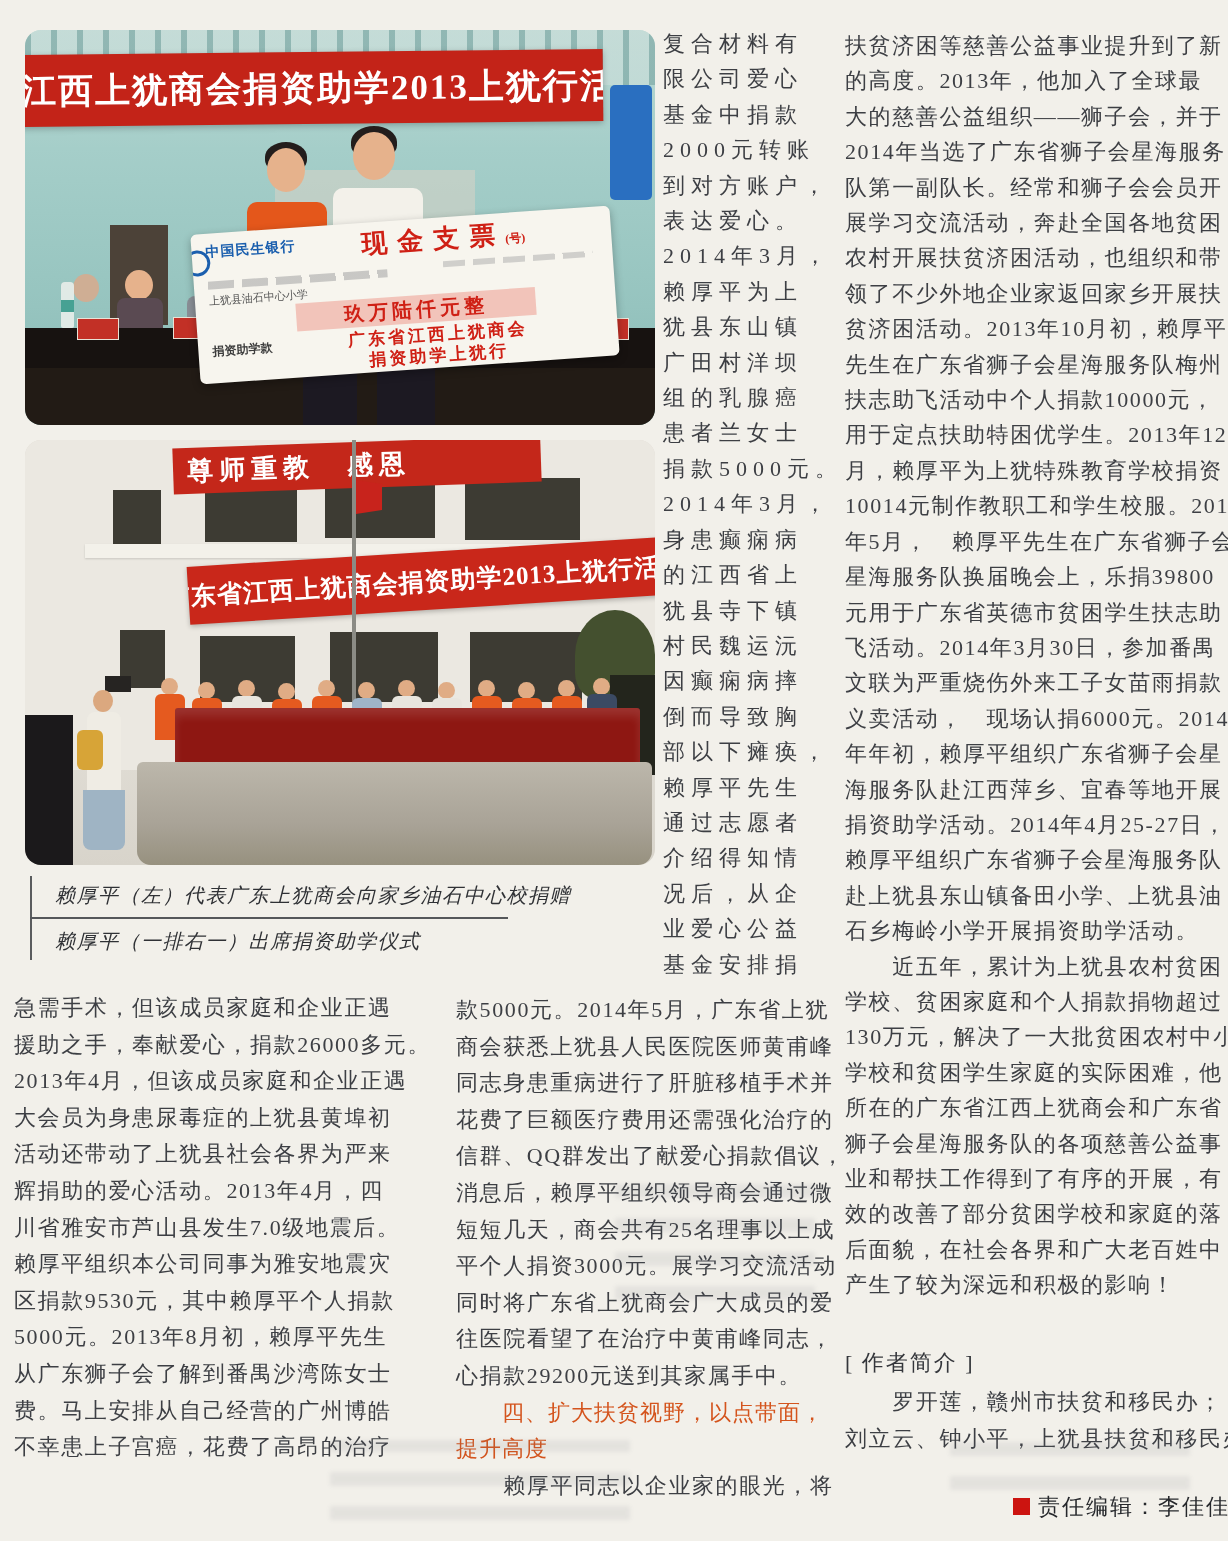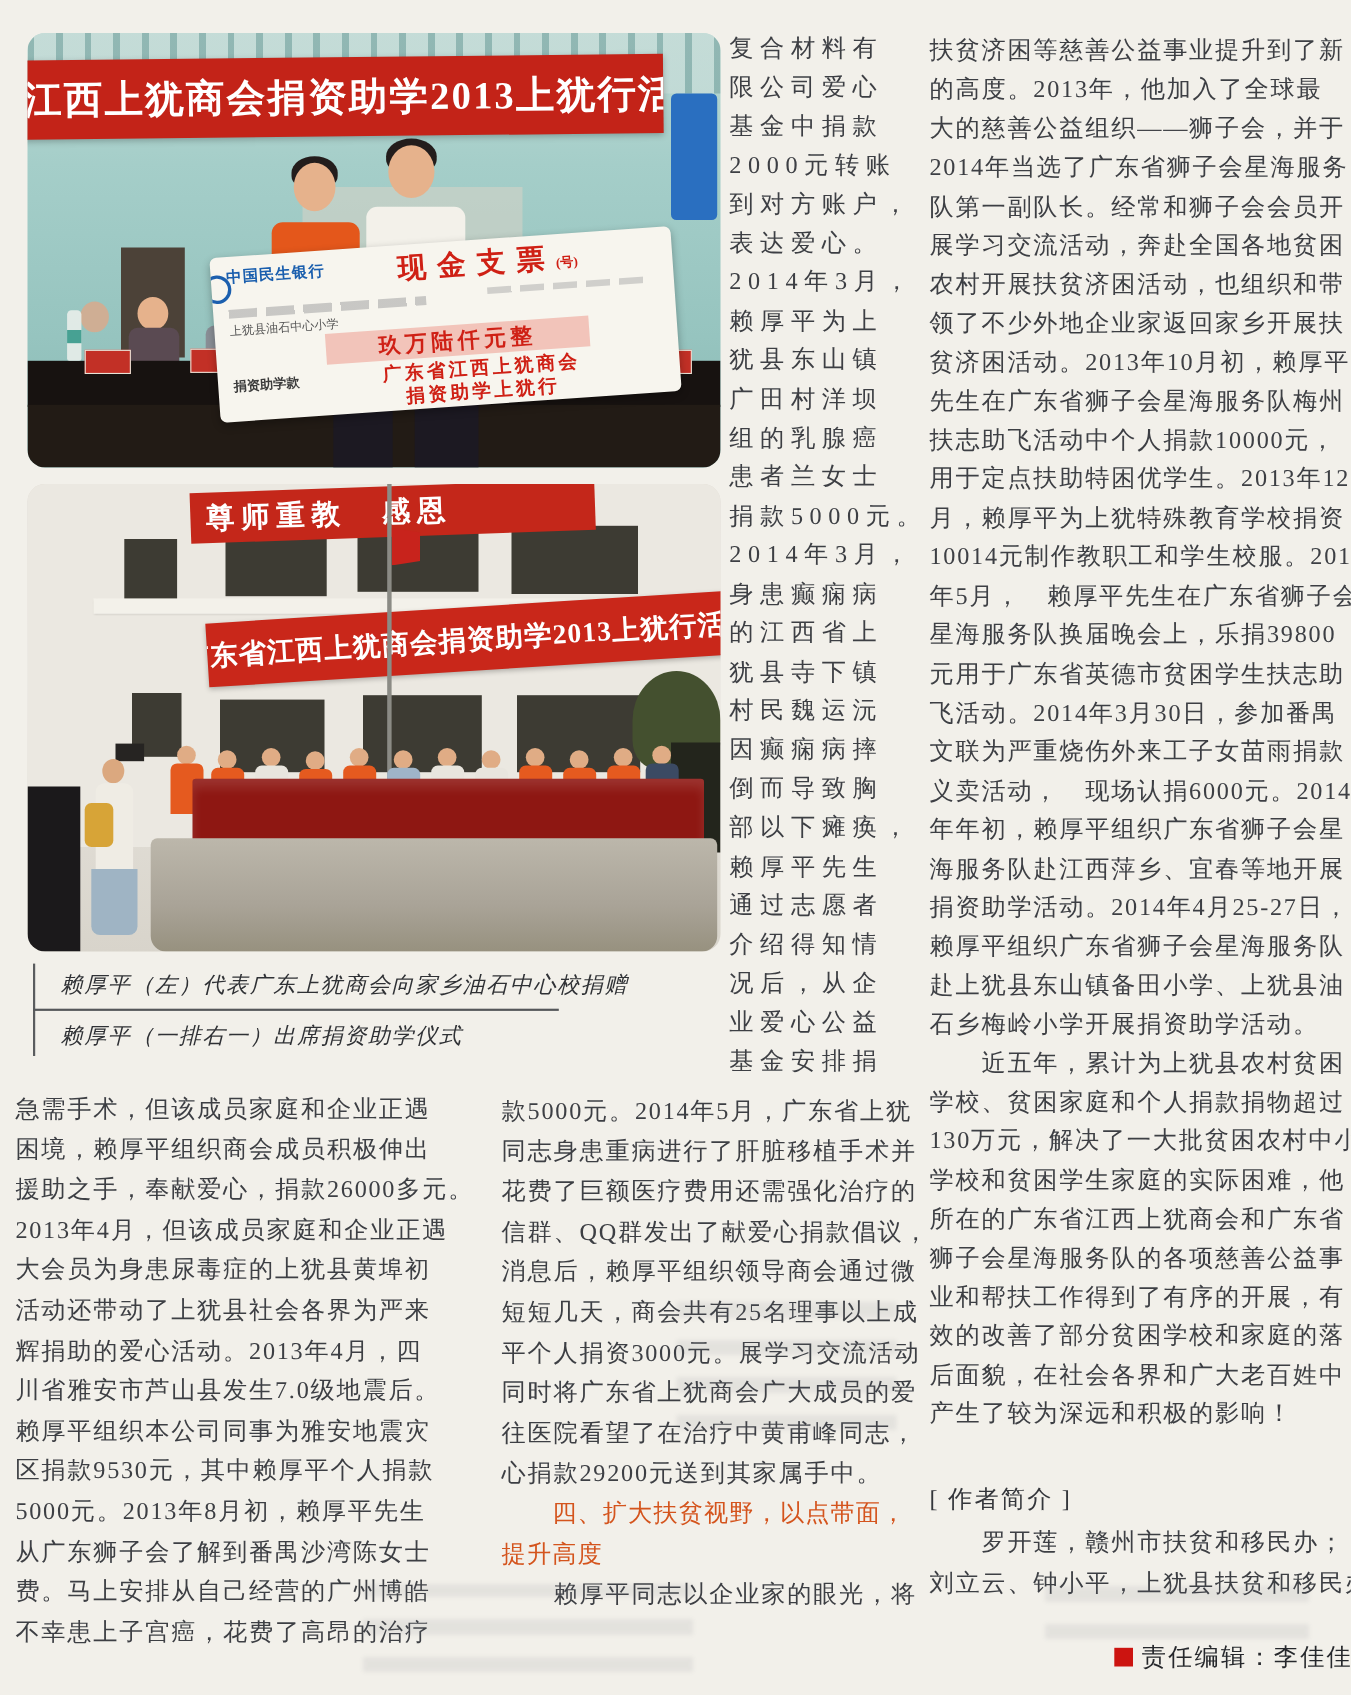--- a/index.html
+++ b/index.html
@@ -247,21 +247,20 @@
   <div class="abs p2-photographer-skirt"></div>
 </div>
 
 <div class="abs cap-vrule"></div>
 <div class="abs caption" style="left:55px;top:882px;">赖厚平（左）代表广东上犹商会向家乡油石中心校捐赠</div>
 <div class="abs cap-hrule"></div>
 <div class="abs caption" style="left:55px;top:928px;">赖厚平（一排右一）出席捐资助学仪式</div>
 
 <div class="abs col col-left">
     <div class="tline">急需手术，但该成员家庭和企业正遇</div>
-    <div class="tline">困境，赖厚平组织商会成员积极伸出</div>
     <div class="tline">援助之手，奉献爱心，捐款26000多元。</div>
     <div class="tline">2013年4月，但该成员家庭和企业正遇</div>
     <div class="tline">大会员为身患尿毒症的上犹县黄埠初</div>
     <div class="tline">活动还带动了上犹县社会各界为严来</div>
     <div class="tline">辉捐助的爱心活动。2013年4月，四</div>
     <div class="tline">川省雅安市芦山县发生7.0级地震后。</div>
     <div class="tline">赖厚平组织本公司同事为雅安地震灾</div>
     <div class="tline">区捐款9530元，其中赖厚平个人捐款</div>
     <div class="tline">5000元。2013年8月初，赖厚平先生</div>
     <div class="tline">从广东狮子会了解到番禺沙湾陈女士</div>
@@ -295,20 +294,21 @@
     <div class="tline">通过志愿者</div>
     <div class="tline">介绍得知情</div>
     <div class="tline">况后，从企</div>
     <div class="tline">业爱心公益</div>
     <div class="tline">基金安排捐</div>
   </div>
 
 <div class="abs col col-midbottom">
   <div>
       <div class="tline">款5000元。2014年5月，广东省上犹</div>
+      <div class="tline">商会获悉上犹县人民医院医师黄甫峰</div>
       <div class="tline">同志身患重病进行了肝脏移植手术并</div>
       <div class="tline">花费了巨额医疗费用还需强化治疗的</div>
       <div class="tline">信群、QQ群发出了献爱心捐款倡议，</div>
       <div class="tline">消息后，赖厚平组织领导商会通过微</div>
       <div class="tline">短短几天，商会共有25名理事以上成</div>
       <div class="tline">平个人捐资3000元。展学习交流活动</div>
       <div class="tline">同时将广东省上犹商会广大成员的爱</div>
       <div class="tline">往医院看望了在治疗中黄甫峰同志，</div>
       <div class="tline">心捐款29200元送到其家属手中。</div>
     </div>

